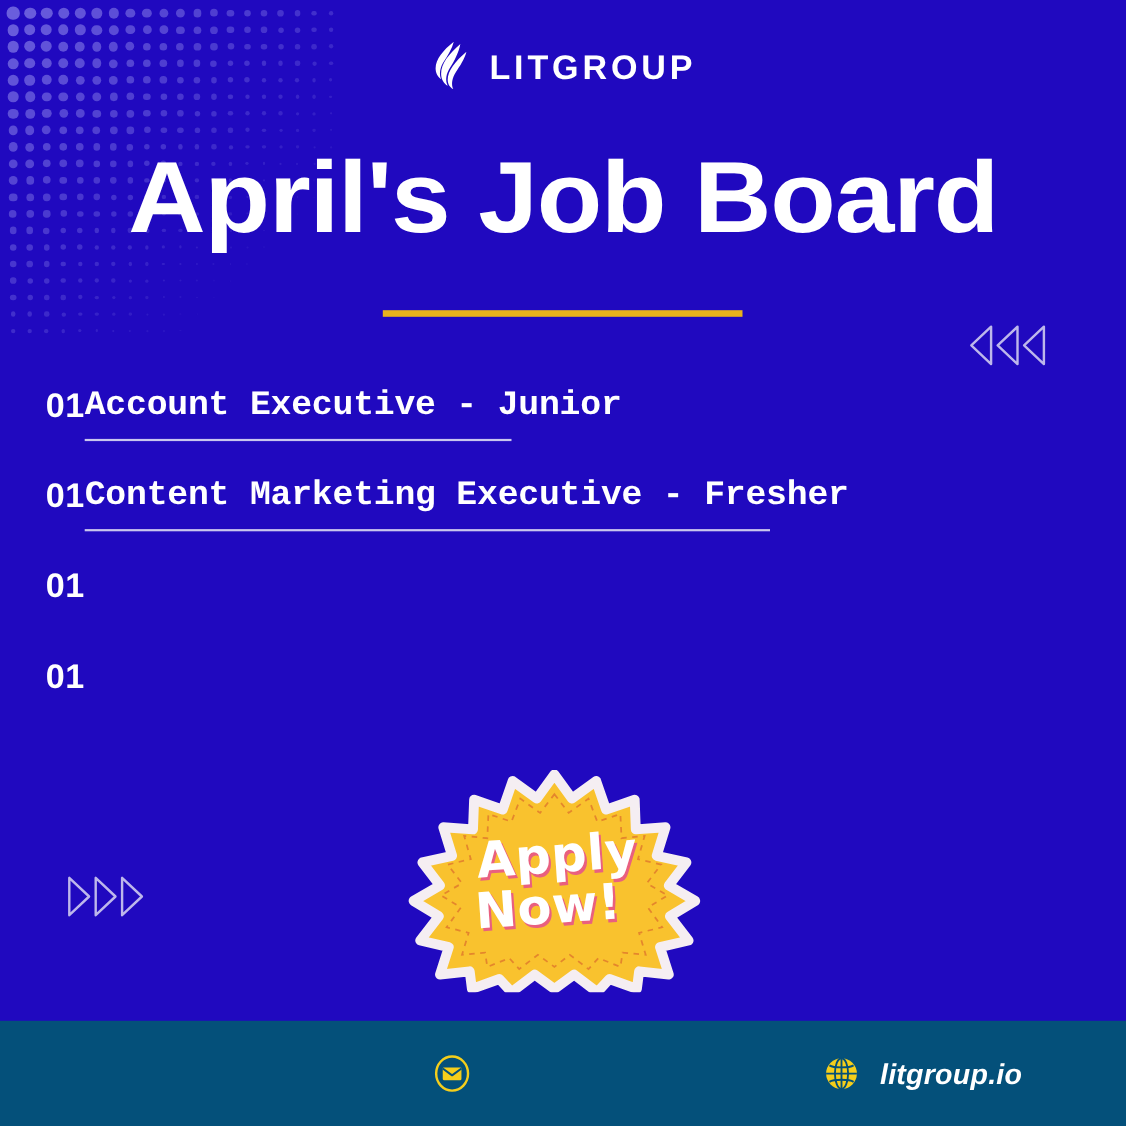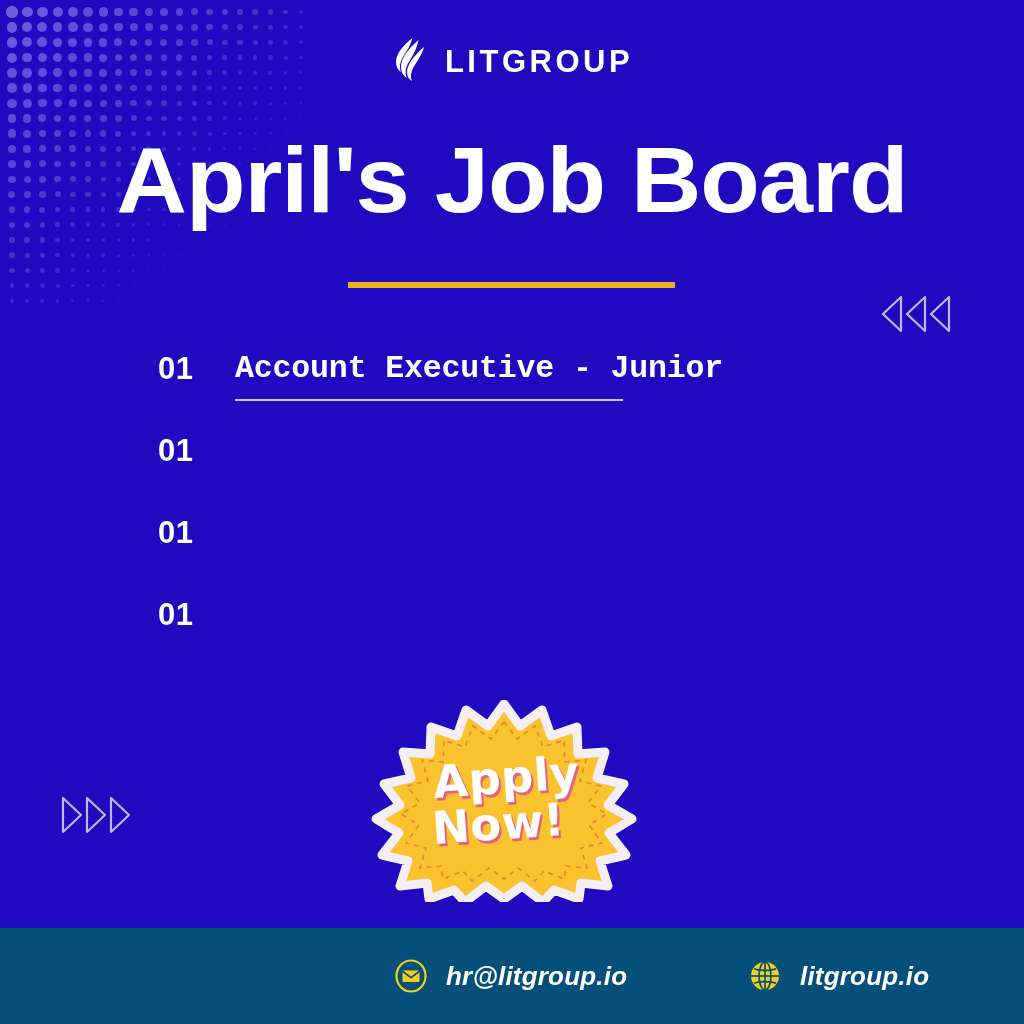--- a/index.html
+++ b/index.html
@@ -61,23 +61,23 @@
 
   
   .chev-right-group{position:absolute;left:878px;top:292px;}
   .chev-left-group{position:absolute;left:60px;top:793px;}
 
   
   .joblist{position:absolute;left:0;top:348px;width:1024px;}
   .job-row{
     position:relative;
     height:82px;
-    padding-left:158px;
     display:flex;
     align-items:flex-start;
+    text-align:right;
   }
   .job-num{
     width:77px;
     flex:0 0 77px;
     color:#FFFFFF;
     font-size:31px;
     font-weight:bold;
     line-height:42px;
     letter-spacing:0.5px;
   }
@@ -546,20 +546,24 @@
   <div class="joblist" id="joblist">
       <div class="job-row">
         <div class="job-num">01</div>
         <div class="job-main">
           <div class="job-title">Account Executive - Junior</div>
           <div class="job-underline" style="width: 388px;"></div>
         </div>
       </div>
       <div class="job-row">
         <div class="job-num">01</div>
+        <div class="job-main">
+          <div class="job-title">Content Marketing Executive - Fresher</div>
+          <div class="job-underline" style="width: 623px;"></div>
+        </div>
       </div>
       <div class="job-row">
         <div class="job-num">01</div>
       </div>
       <div class="job-row">
         <div class="job-num">01</div>
       </div>
     </div>
 
   <div class="apply-badge">
@@ -578,21 +582,20 @@
   <div class="footer">
 
     <div class="contact c2">
       <span class="contact-icon">
         <svg viewBox="0 0 34 34" width="34" height="34" aria-hidden="true">
           <ellipse cx="17" cy="17" rx="14.5" ry="15.5" fill="none" stroke="#F5CE1B" stroke-width="2.2"></ellipse>
           <rect x="8.5" y="11.5" width="17" height="11.5" rx="1" fill="#F5CE1B"></rect>
           <path d="M8.5 12.3 L17 18.6 L25.5 12.3" fill="none" stroke="#04507A" stroke-width="1.8" stroke-linejoin="round"></path>
         </svg>
       </span>
-      <span class="contact-text">hr@litgroup.io</span>
     </div>
 
     <div class="contact c3">
       <span class="contact-icon">
         <svg viewBox="0 0 34 34" width="34" height="34" aria-hidden="true">
           <circle cx="17" cy="17" r="14" fill="#F5CE1B"></circle>
           <g fill="none" stroke="#04507A" stroke-width="1.7">
             <ellipse cx="17" cy="17" rx="6" ry="14"></ellipse>
             <line x1="3" y1="17" x2="31" y2="17"></line>
             <line x1="17" y1="3" x2="17" y2="31"></line>

